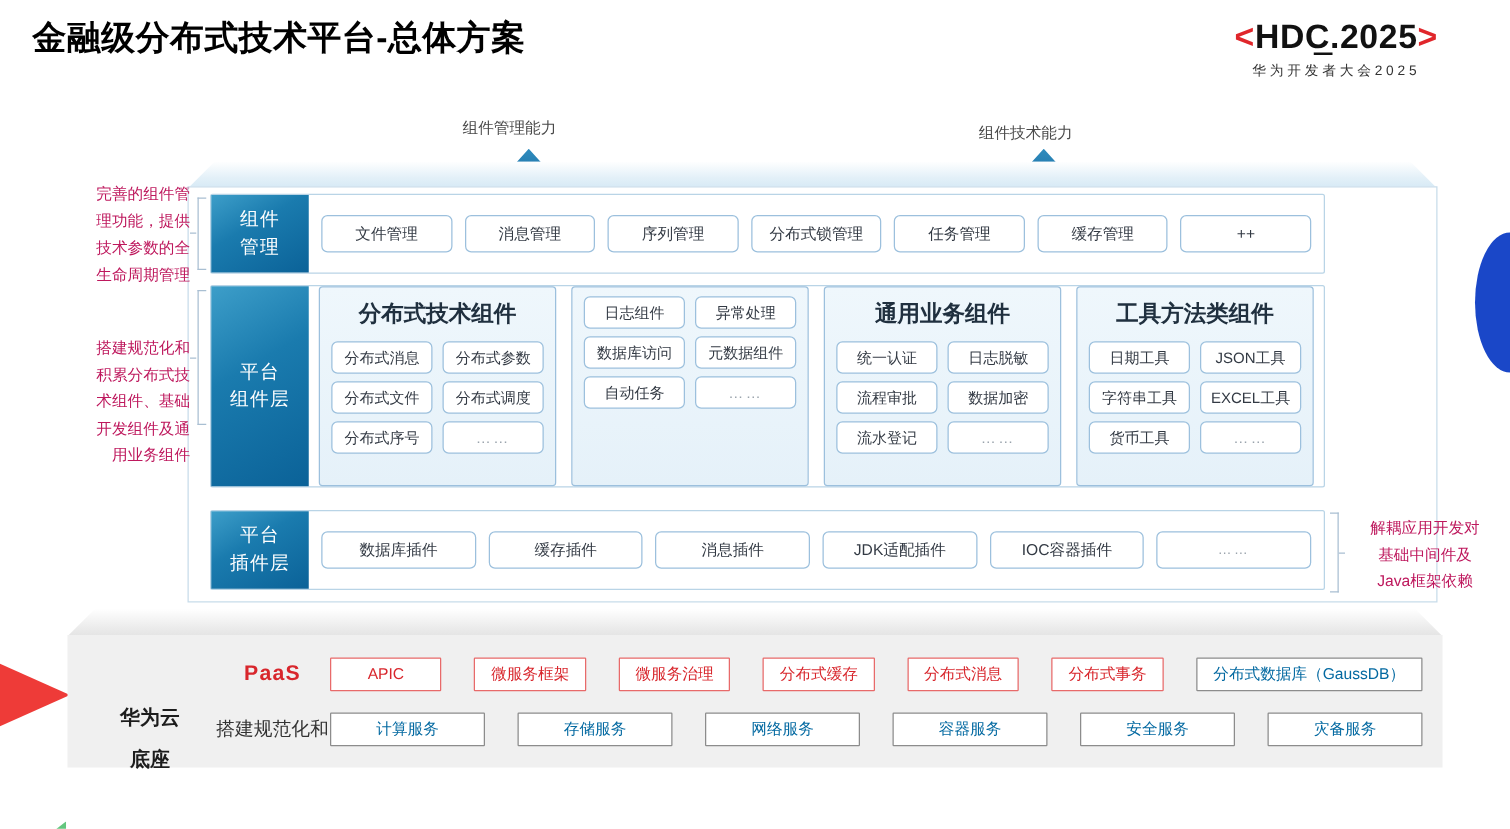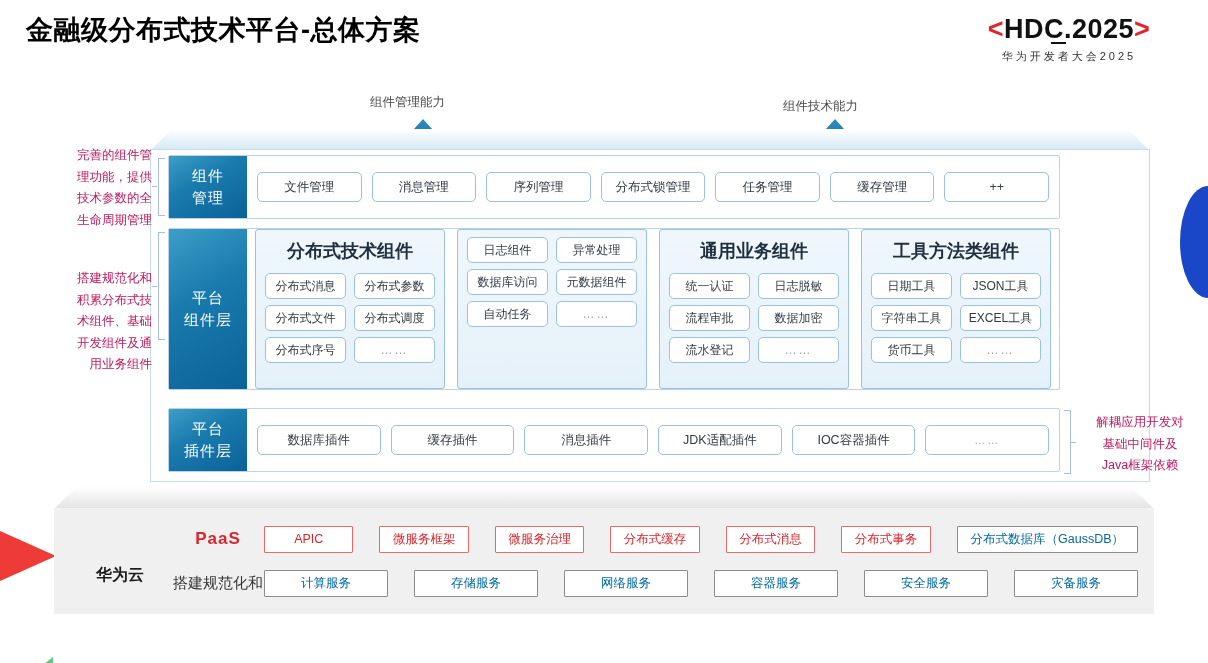--- a/index.html
+++ b/index.html
@@ -348,20 +348,21 @@
     <div>基础中间件及</div>
     <div>Java框架依赖</div>
   </div>
   <div class="brace right" style="left:1064px; top:410px; height:64px;"></div>
   <div class="brace-nub" style="left:1071px; top:442px;"></div>
 
   <div class="base-top-face"></div>
   <div class="base-body">
     <div class="base-label-col">
       <div>华为云</div>
+      <div>底座</div>
     </div>
     <div class="base-rows">
 
       <div class="base-row">
         <div class="base-row-tag paas">PaaS</div>
         <div class="base-items">
           <div class="base-chip red">APIC</div>
           <div class="base-chip red">微服务框架</div>
           <div class="base-chip red">微服务治理</div>
           <div class="base-chip red">分布式缓存</div>

